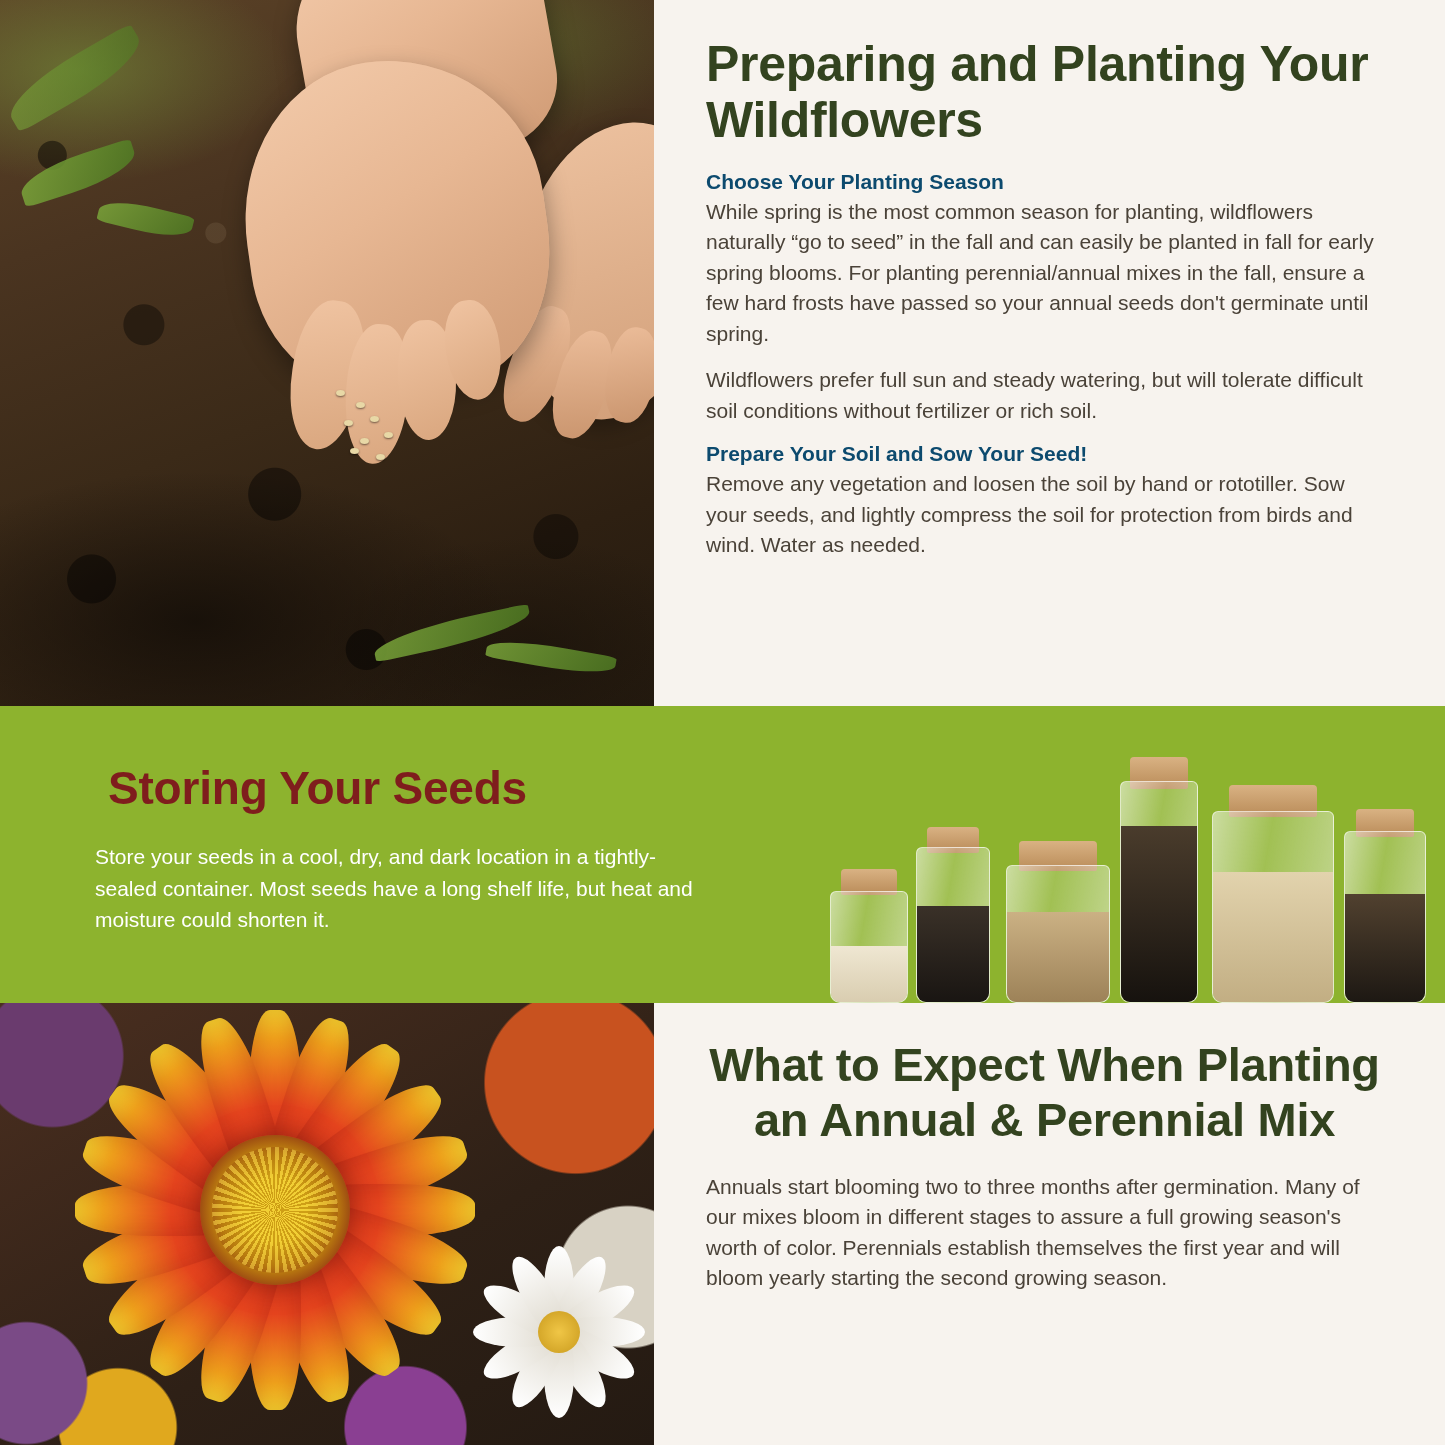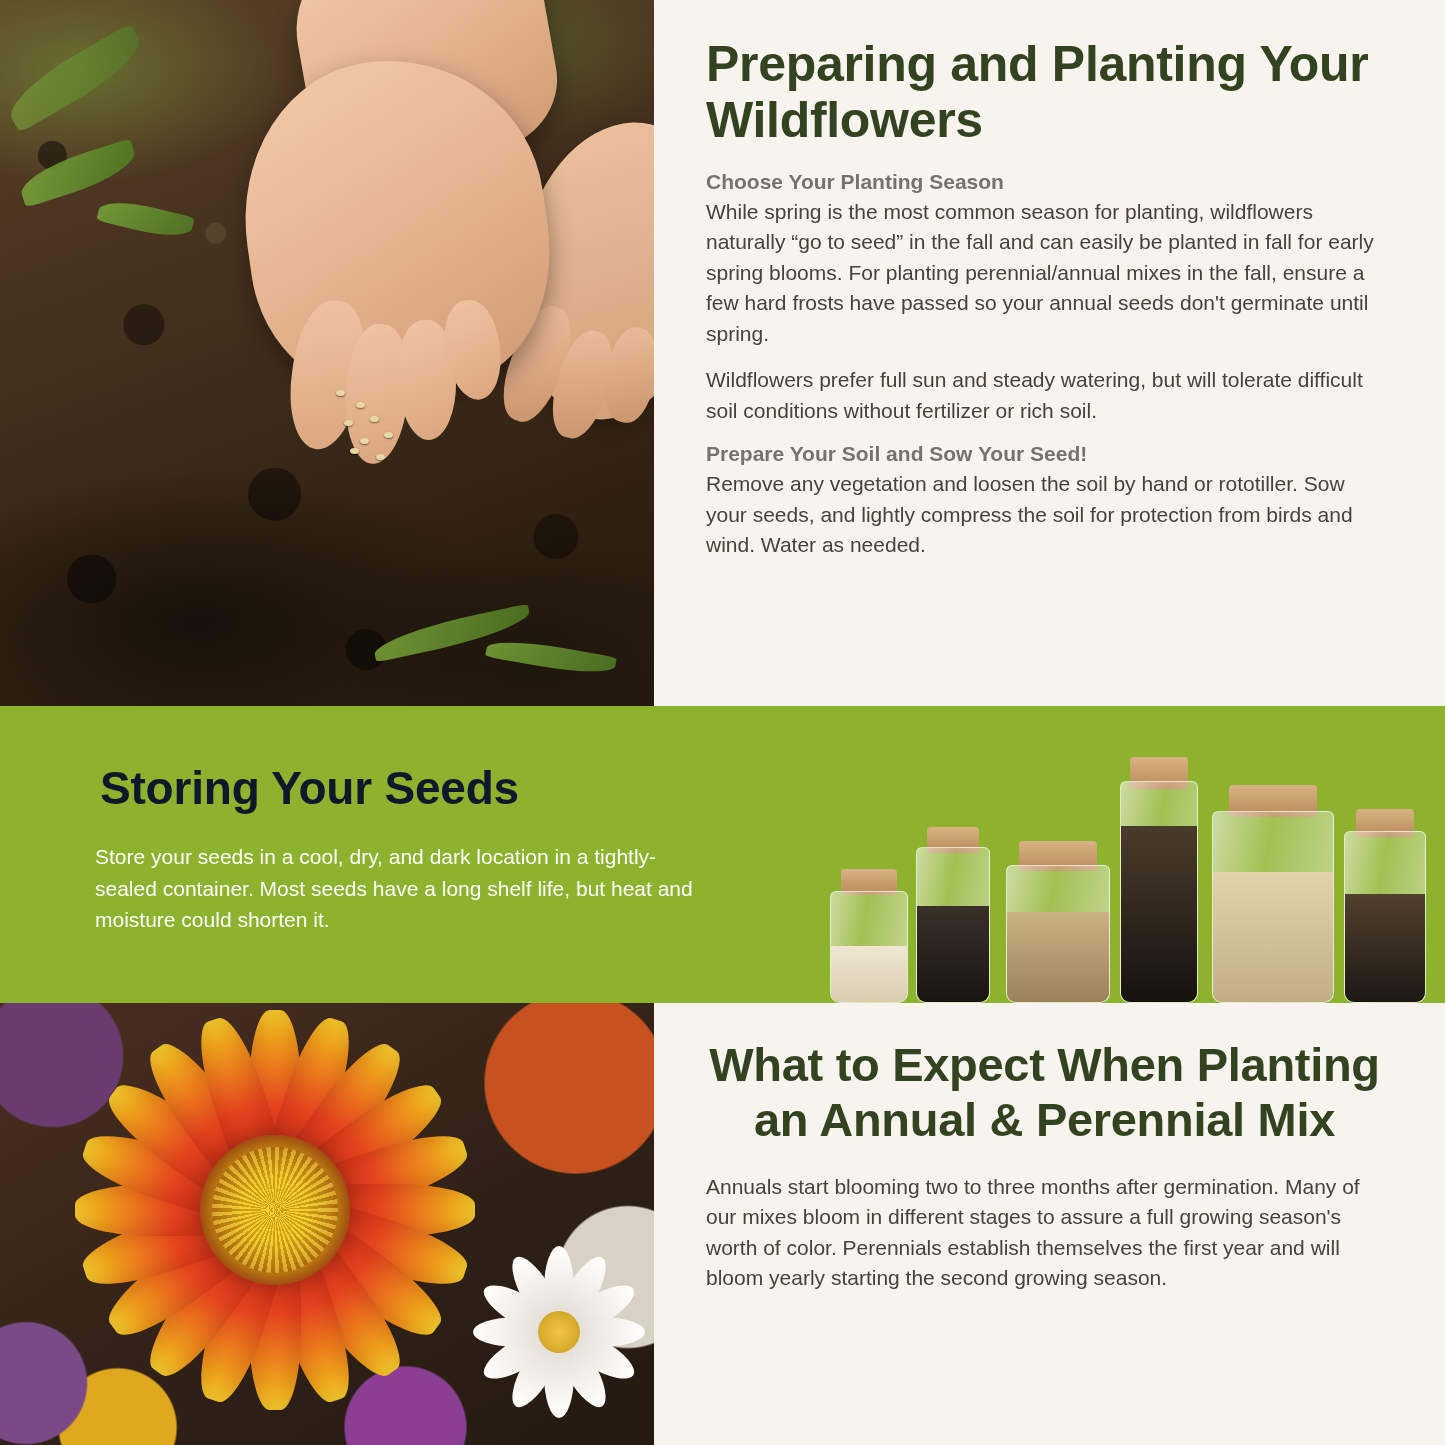--- a/index.html
+++ b/index.html
@@ -123,40 +123,40 @@
     font-size: 50px;
     line-height: 1.12;
     font-weight: bold;
     color: #33431f;
     letter-spacing: -0.3px;
     margin-bottom: 22px;
   }
   h3.sub {
     font-size: 21px;
     font-weight: bold;
-    color: #737373;
+    color: #0c4a6e;
     margin-bottom: 3px;
   }
   p.body {
     font-size: 21px;
     line-height: 1.45;
     color: #4a4238;
     margin-bottom: 16px;
   }
 
   
   .sec2 {
     position: absolute; left: 0; top: 706px;
     width: 1445px; height: 297px;
     background: #8db32e;
     overflow: hidden;
   }
   h2.band-title {
-    position: absolute; left: 100px; top: 55px;
-    font-size: 46px; font-weight: bold; color: #0f172a;
+    position: absolute; left: 108px; top: 55px;
+    font-size: 46px; font-weight: bold; color: #7f1d1d;
     letter-spacing: -0.2px;
   }
   p.band-body {
     position: absolute; left: 95px; top: 135px; width: 620px;
     font-size: 21px; line-height: 1.5; color: #ffffff;
   }
   .jars { position: absolute; left: 820px; top: 22px; width: 600px; height: 275px; }
   .jar { position: absolute; bottom: 0; }
   .jar .glass {
     position: absolute; bottom: 0; left: 0; right: 0;

